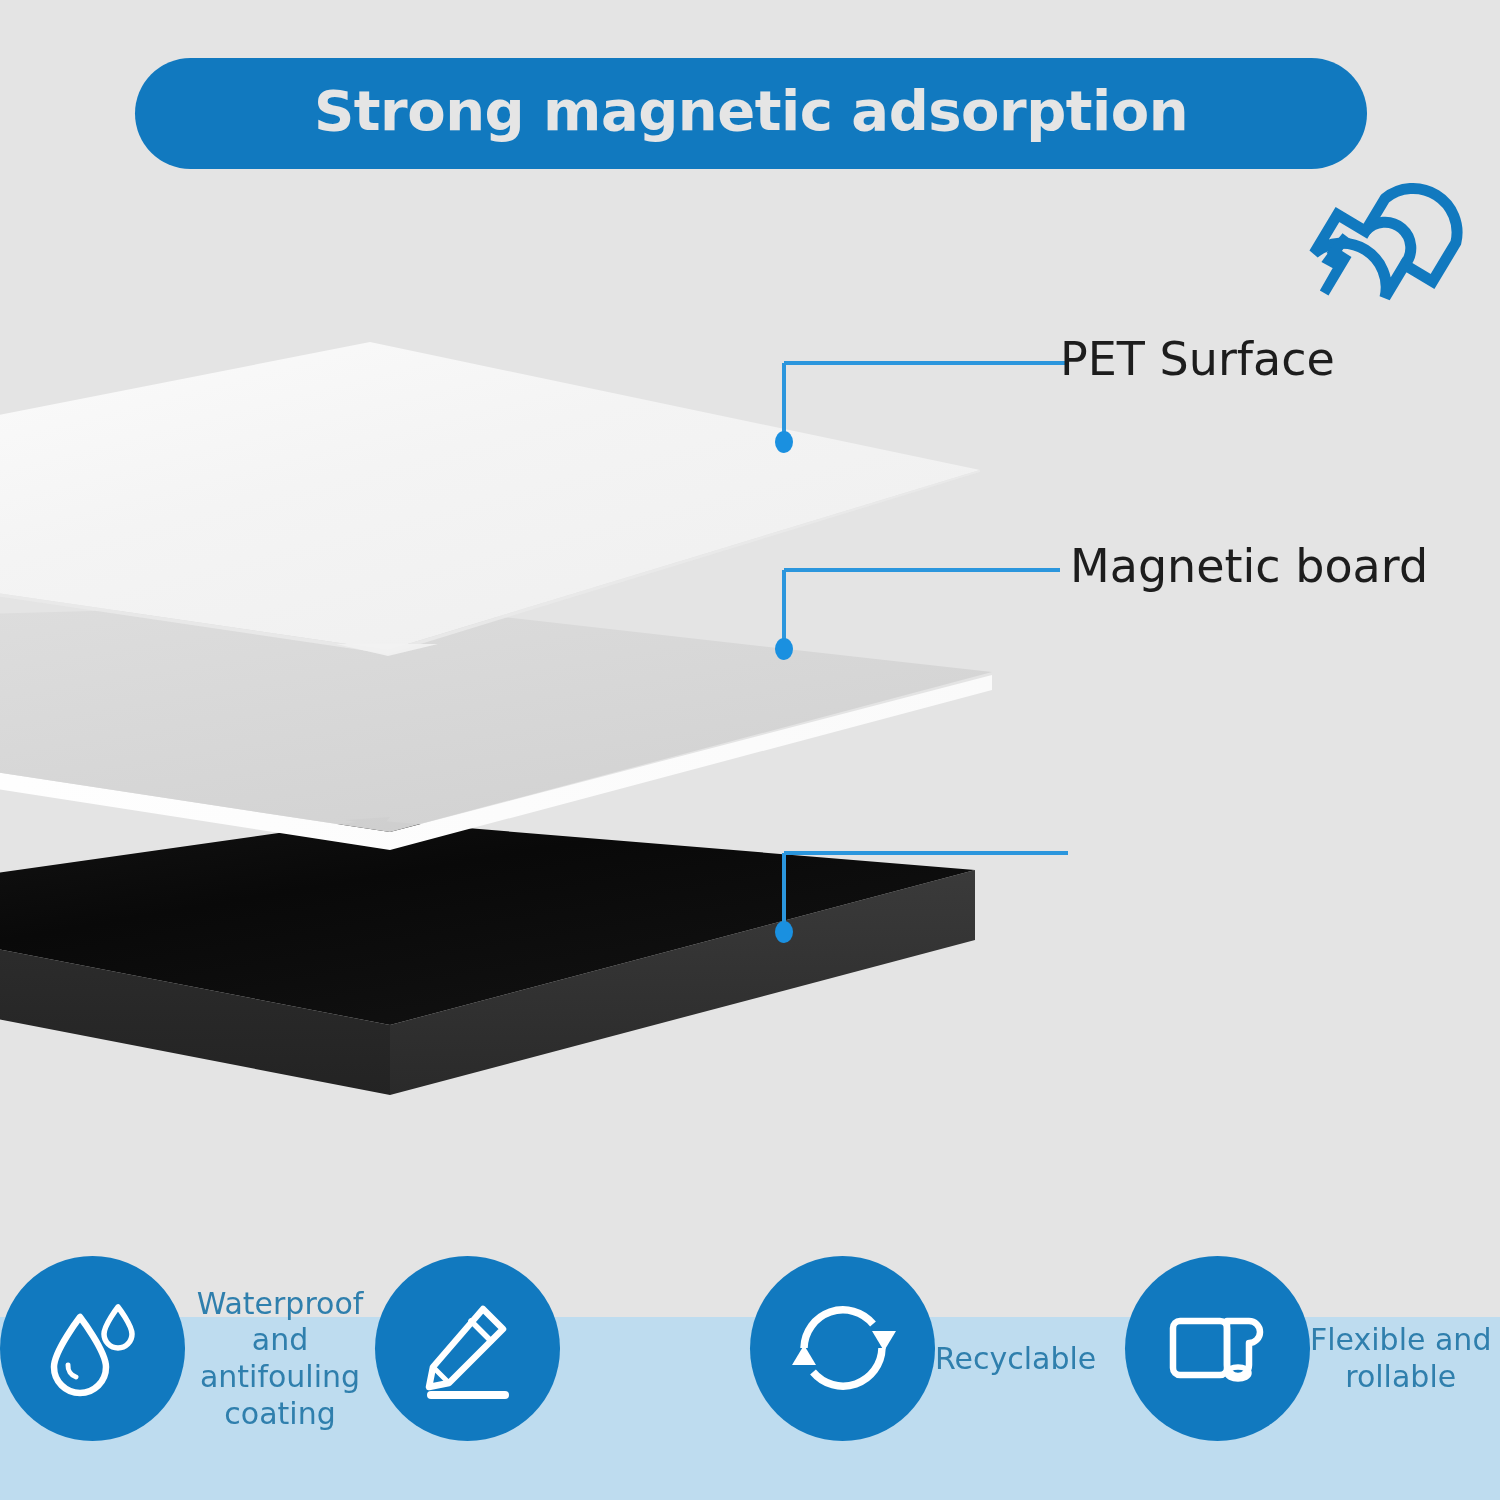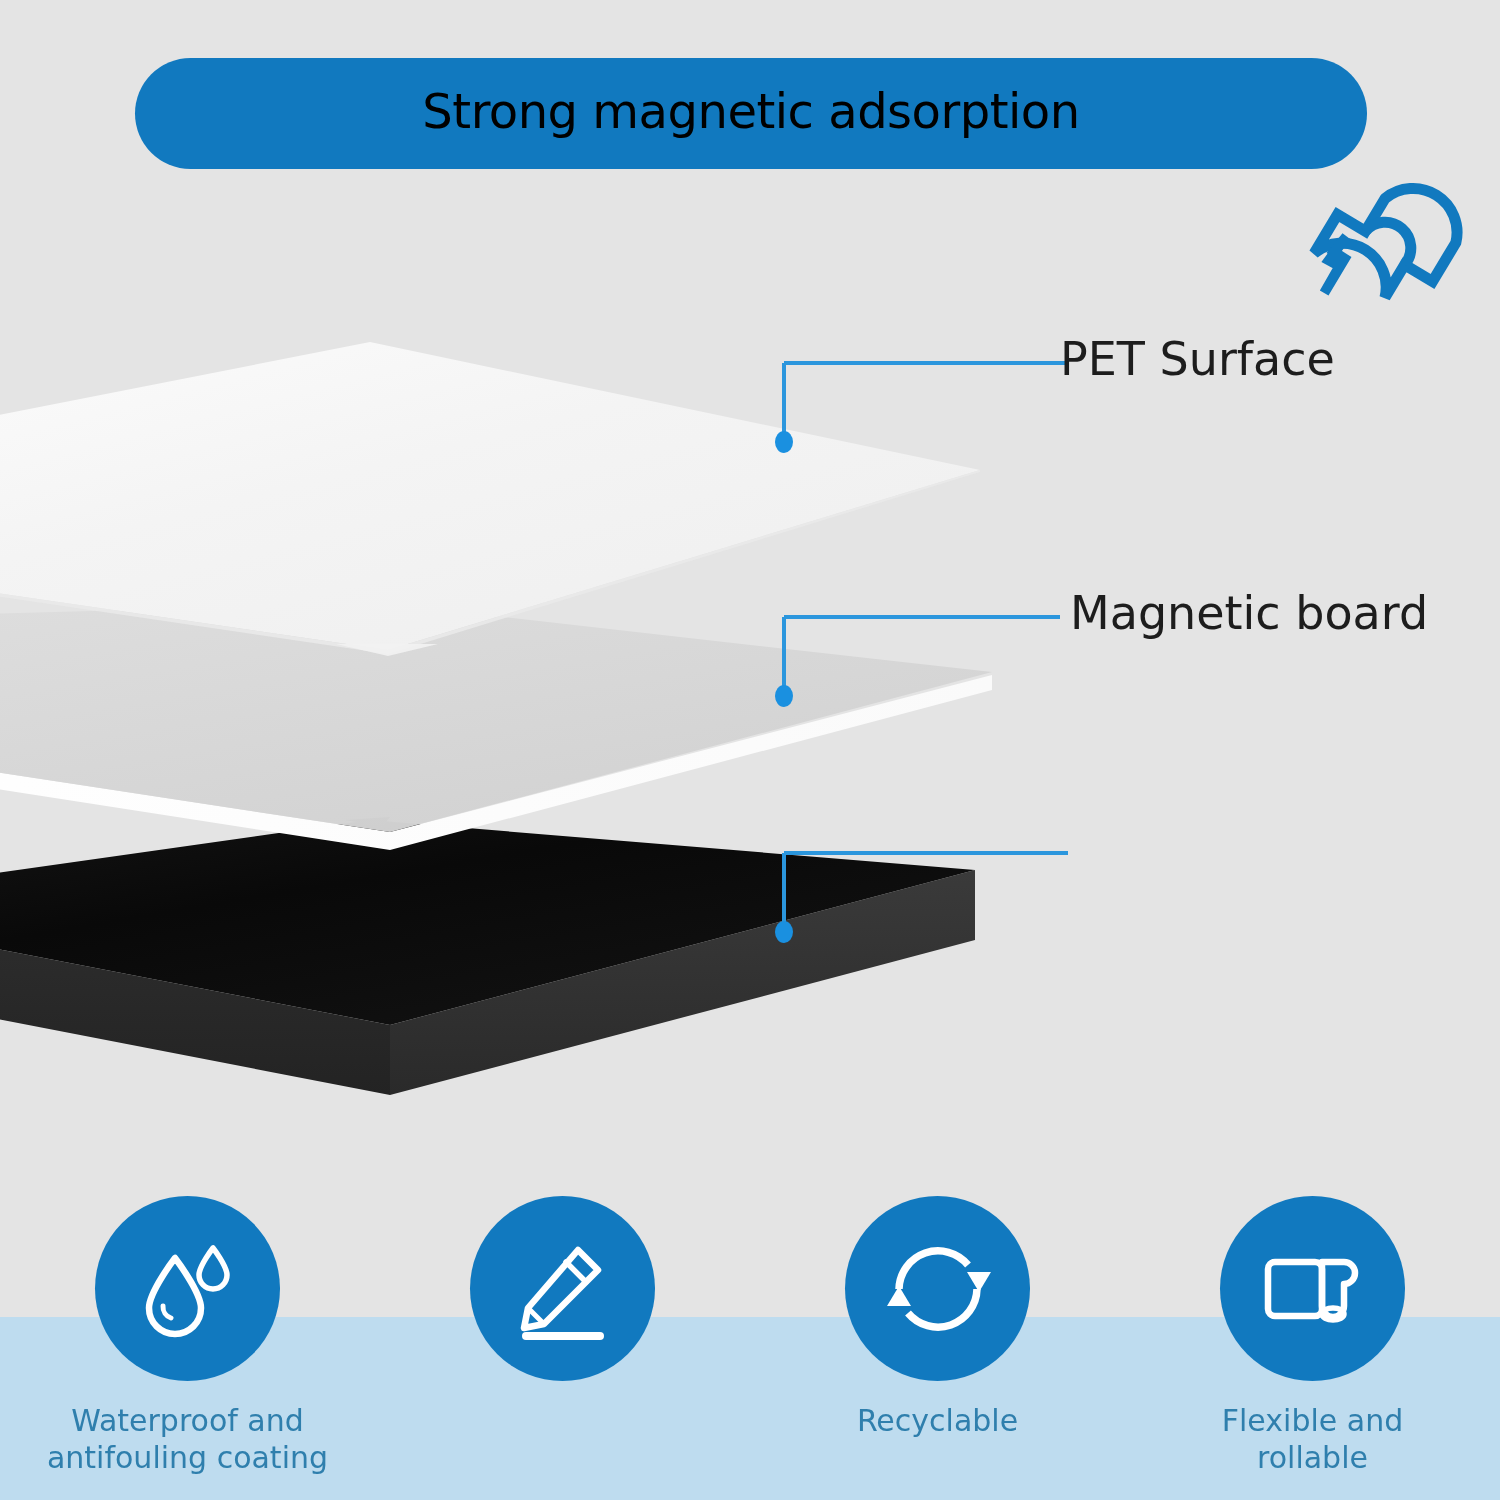--- a/index.html
+++ b/index.html
@@ -19,24 +19,24 @@
 
   
   #title-banner{
     position:absolute; left:135px; top:58px; width:1232px; height:111px;
     background:#1179bf;
     border-radius:56px;
     display:flex; align-items:center; justify-content:center;
   }
   #title-text{
     font-family:"DejaVu Sans","Liberation Sans",sans-serif;
-    font-weight:normal;
-    font-size:48px;
+    font-weight:bold;
+    font-size:56px;
     letter-spacing:-0.5px;
-    color:#000000;
+    color:#e5e5e5;
     white-space:nowrap;
     line-height:1;
     padding-bottom:5px;
   }
 
   
   #magnet-icon{
     position:absolute; left:1295px; top:168px; width:180px; height:155px;
   }
 
@@ -50,31 +50,31 @@
   .callout-svg{ position:absolute; left:0; top:0; }
   .callout-label{
     position:absolute;
     font-family:"DejaVu Sans","Liberation Sans",sans-serif;
     font-size:46px;
     color:#1d1d1d;
     white-space:nowrap;
     line-height:1;
   }
   #callout-pet  { left:770px; top:330px; width:620px; height:130px; }
-  #callout-mag  { left:770px; top:584px; width:680px; height:130px; }
+  #callout-mag  { left:770px; top:537px; width:680px; height:130px; }
   #callout-uv   { left:770px; top:820px; width:620px; height:130px; }
 
   
   #features{
     position:absolute; left:0; top:1196px; width:1500px; height:304px;
     display:flex;
   }
   .feature{
     flex:1 1 25%;
-    display:flex; flex-direction:column; align-items:center;
+    display:flex; align-items:center;
   }
   .feature-circle{
     width:185px; height:185px; border-radius:50%;
     background:#1179bf;
     display:flex; align-items:center; justify-content:center;
     flex:0 0 auto;
   }
   .feature-caption{
     margin-top:22px;
     text-align:center;

